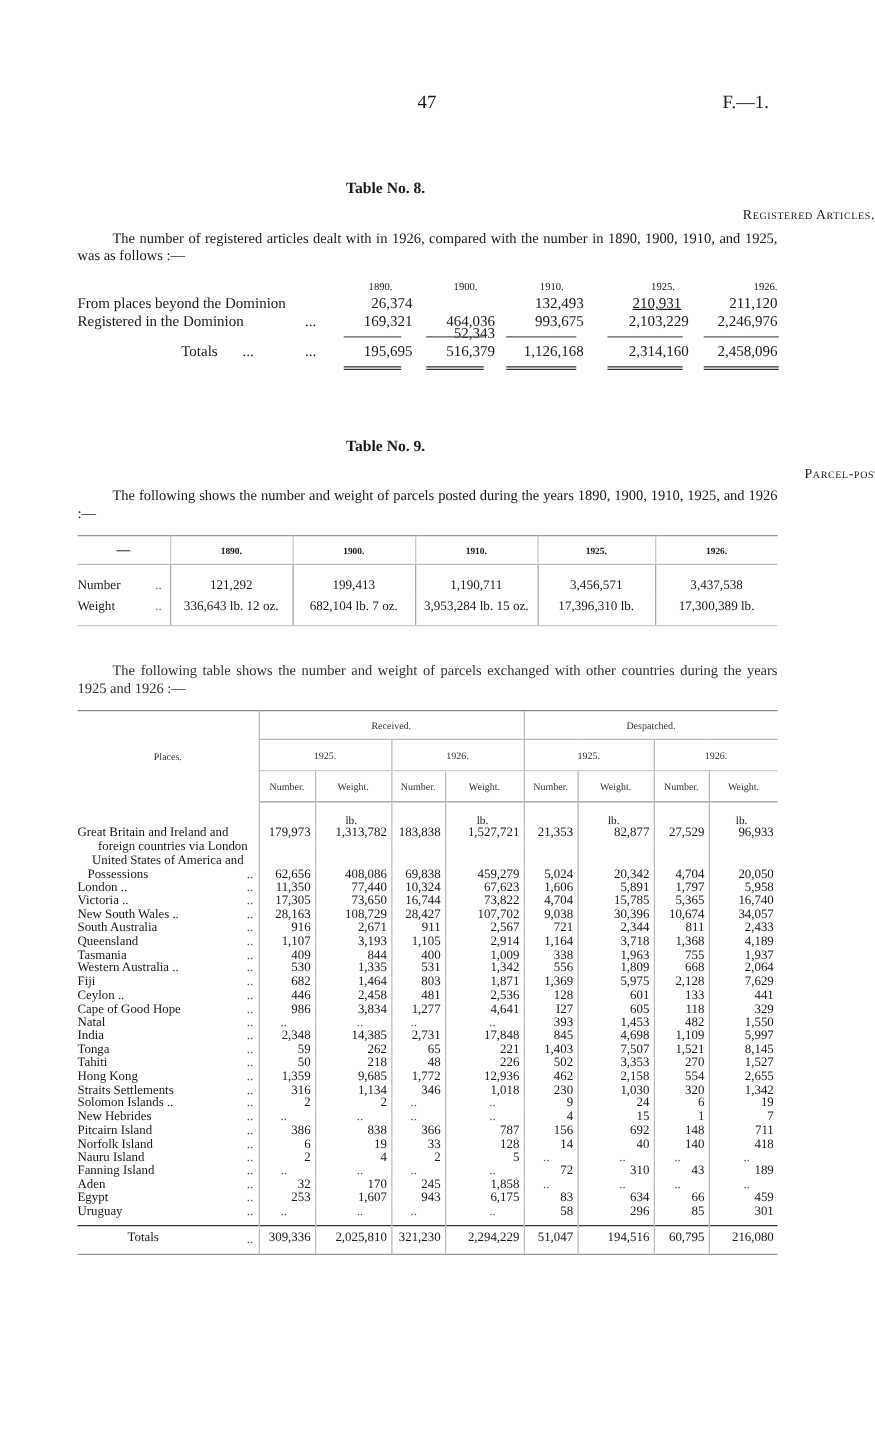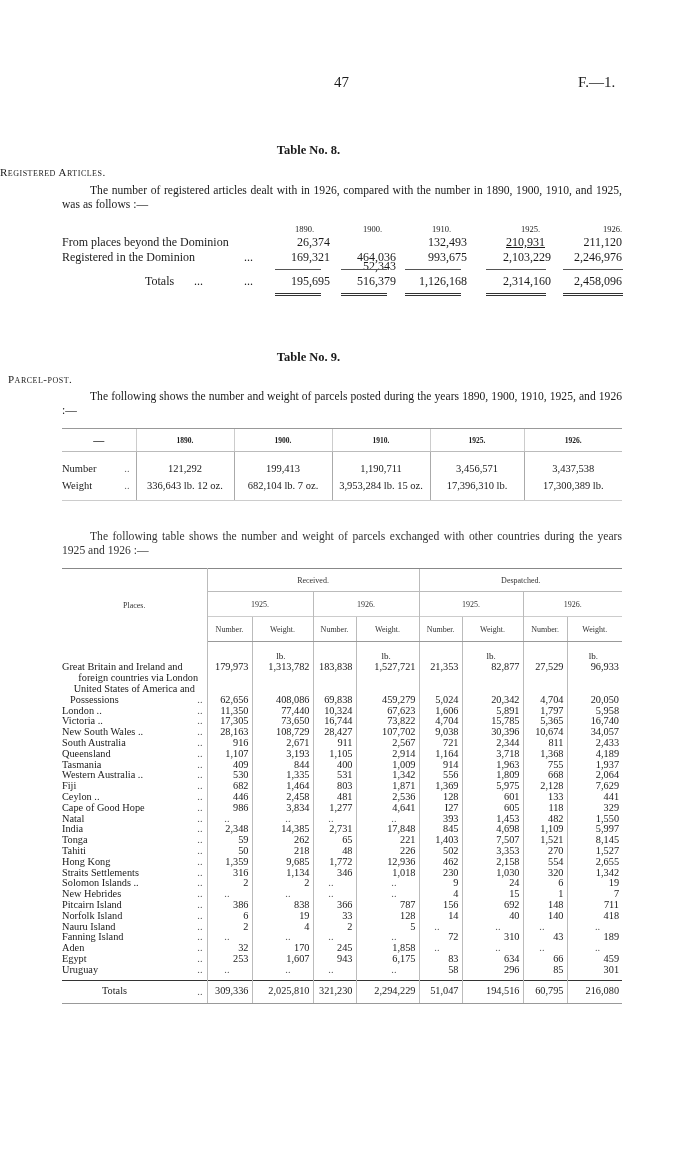--- a/index.html
+++ b/index.html
@@ -5,21 +5,21 @@
     html, body { margin: 0; padding: 0; background: #ffffff; }
     body {
       width: 700px; height: 1155px; position: relative; overflow: hidden;
       font-family: "DejaVu Serif", "Liberation Serif", serif;
       color: #1a1a1a;
     }
     .abs { position: absolute; }
     .page-num { left: 334px; top: 74px; font-size: 15px; font-family: "Liberation Serif", serif; }
     .page-ref { left: 578px; top: 74px; font-size: 15px; font-family: "Liberation Serif", serif; }
     .tbl-title { font-family: "Liberation Serif", serif; font-weight: bold; font-size: 12.5px; text-align: center; width: 617px; left: 0; }
-    .tbl-sub { font-family: "Liberation Serif", serif; font-size: 11px; text-align: left; width: 700px; left: 0; letter-spacing: 0.5px; font-variant: small-caps; }
+    .tbl-sub { font-family: "Liberation Serif", serif; font-size: 11px; text-align: right; width: 700px; left: 0; letter-spacing: 0.5px; font-variant: small-caps; }
     .para { left: 62px; width: 560px; font-family: "Liberation Serif", serif; font-size: 11.6px; line-height: 14px; text-align: justify; text-align-last: left; }
     .para .indent { display: inline-block; width: 28px; }
 
     
     .t8 { font-family: "Liberation Serif", serif; font-size: 12px; }
     .t8-row { position: absolute; left: 62px; width: 560px; height: 15px; }
     .t8-row .lbl { position: absolute; left: 0; white-space: nowrap; }
     .t8-row .val { position: absolute; text-align: right; white-space: nowrap; }
     .t8-head .val { font-size: 8.5px; }
     .rule { position: absolute; border-top: 1px solid #555; height: 0; }
@@ -304,21 +304,21 @@
         <td class="vl">3,718</td>
         <td class="vl">1,368</td>
         <td class="vl">4,189</td>
       </tr>
       <tr>
         <td class="place"><span class="nm">Tasmania</span><span class="d2">..</span></td>
         <td class="vl">409</td>
         <td class="vl">844</td>
         <td class="vl">400</td>
         <td class="vl">1,009</td>
-        <td class="vl">914</td>
+        <td class="vl">338</td>
         <td class="vl">1,963</td>
         <td class="vl">755</td>
         <td class="vl">1,937</td>
       </tr>
       <tr>
         <td class="place"><span class="nm">Western Australia ..</span><span class="d2">..</span></td>
         <td class="vl">530</td>
         <td class="vl">1,335</td>
         <td class="vl">531</td>
         <td class="vl">1,342</td>

